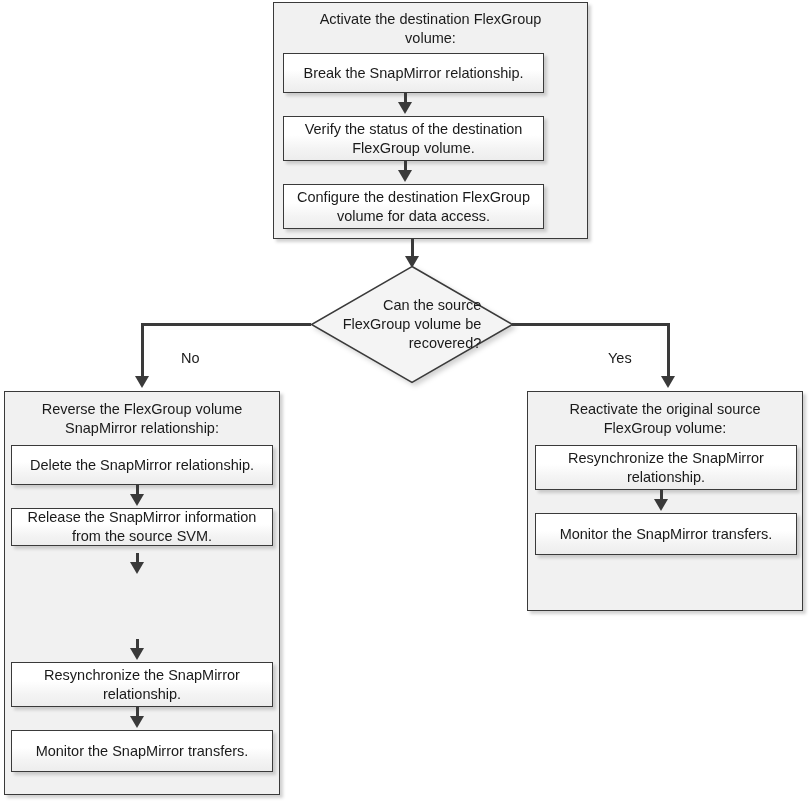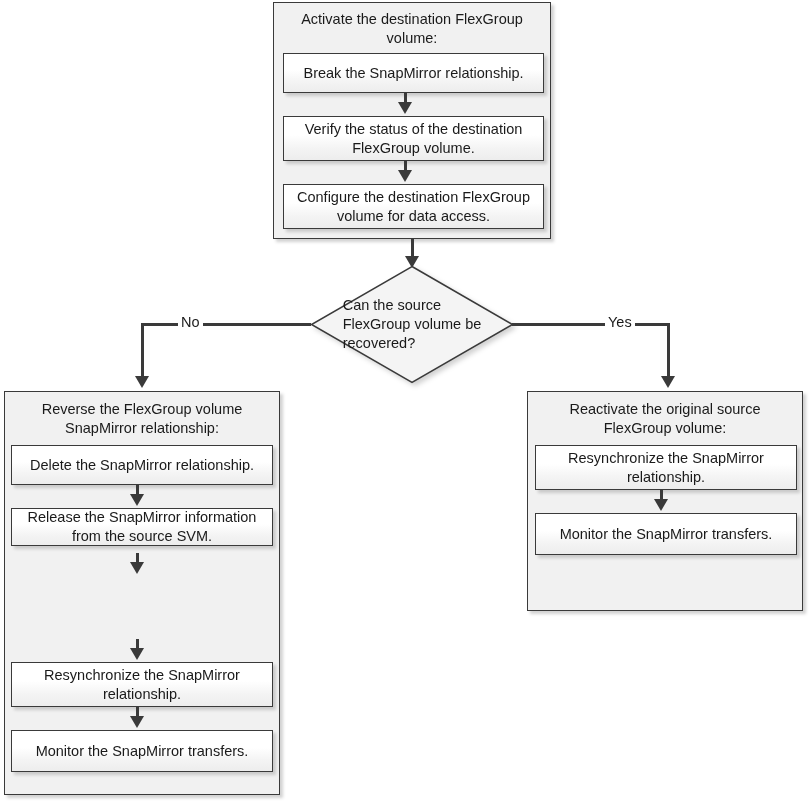--- a/index.html
+++ b/index.html
@@ -65,21 +65,21 @@
     inset: 0;
     filter: drop-shadow(3px 3px 2.5px rgba(0,0,0,0.18));
   }
   .diamond-shape svg { display: block; }
   .diamond-label {
     position: absolute;
     inset: 0;
     display: flex;
     align-items: center;
     justify-content: center;
-    text-align: left;
+    text-align: right;
     font-size: 14.5px;
     line-height: 19px;
     color: #1a1a1a;
     white-space: pre-line;
     pointer-events: none;
   }
 
   
   .vline {
     position: absolute;
@@ -100,28 +100,29 @@
     border-top: 12px solid #3a3a3a;
   }
   .branch-label {
     position: absolute;
     font-size: 14.5px;
     line-height: 16px;
     color: #1a1a1a;
     background: #ffffff;
     padding: 0 3px;
     text-align: center;
+    margin-top: 36px;
   }
 </style>
 </head>
 <body>
 
 <div id="canvas">
 
-  <div class="group" style="left:273px; top:2px; width:278px; height:237px;">
+  <div class="group" style="left:273px; top:2px; width:315px; height:237px;">
     <div class="group-title" style="top:7px;">Activate the destination FlexGroup
 volume:</div>
 
     <div class="step" style="left:9px; top:50px; width:261px; height:40px;">Break the SnapMirror relationship.</div>
 
     <div class="vline" style="left:130px; top:90px; height:12px;"></div>
     <div class="arrowhead" style="left:124px; top:99px;"></div>
 
     <div class="step" style="left:9px; top:113px; width:261px; height:45px;">Verify the status of the destination
 FlexGroup volume.</div>

